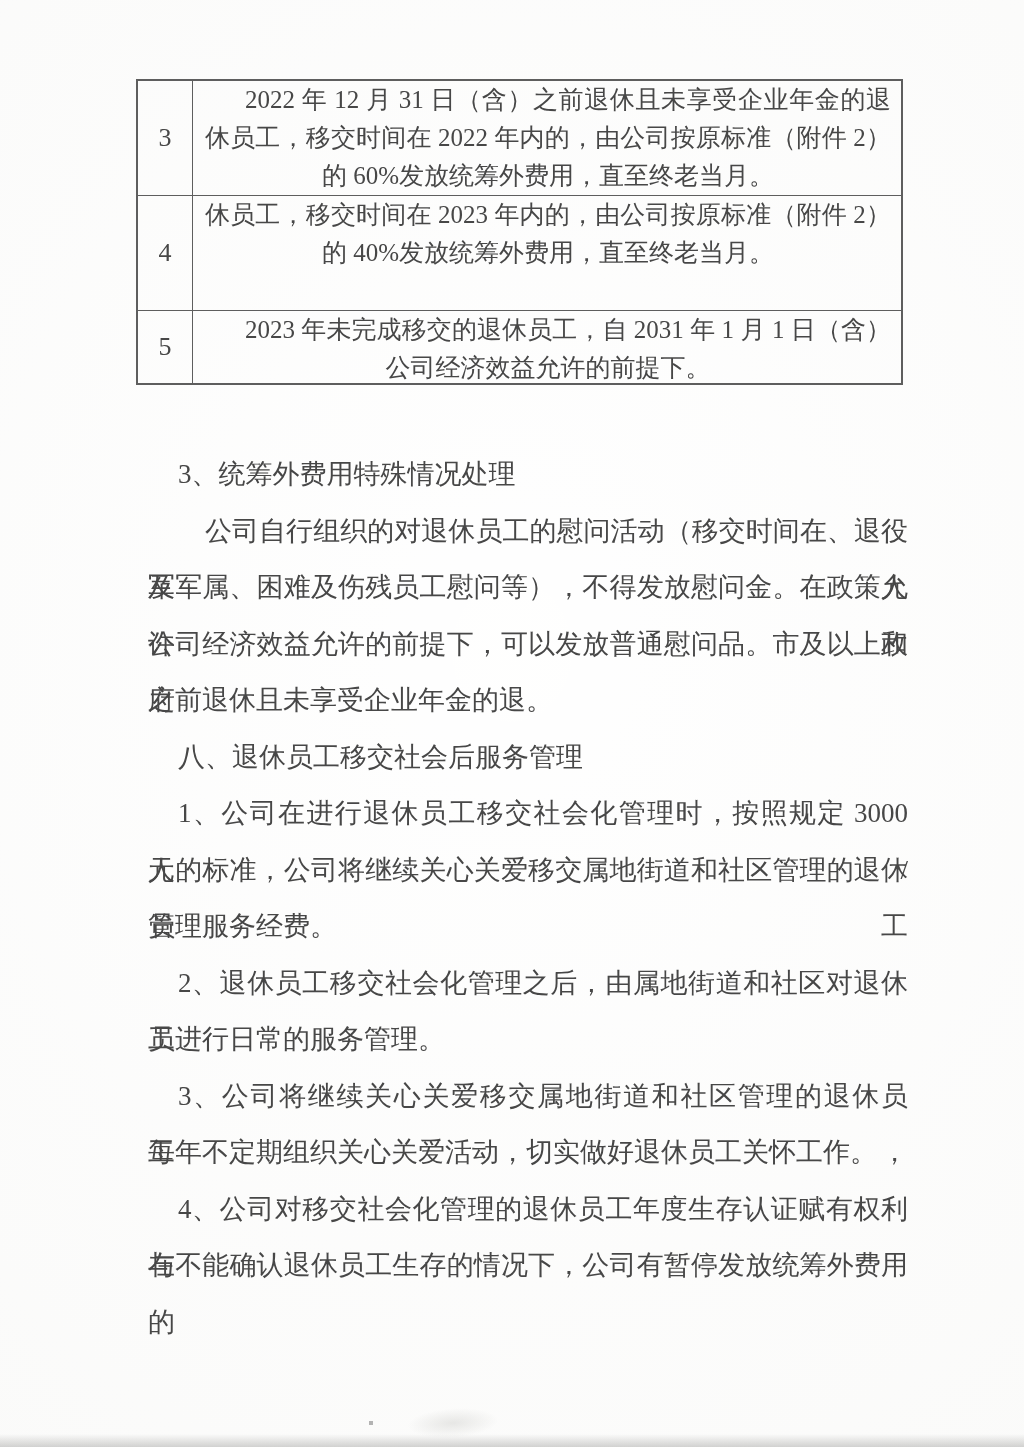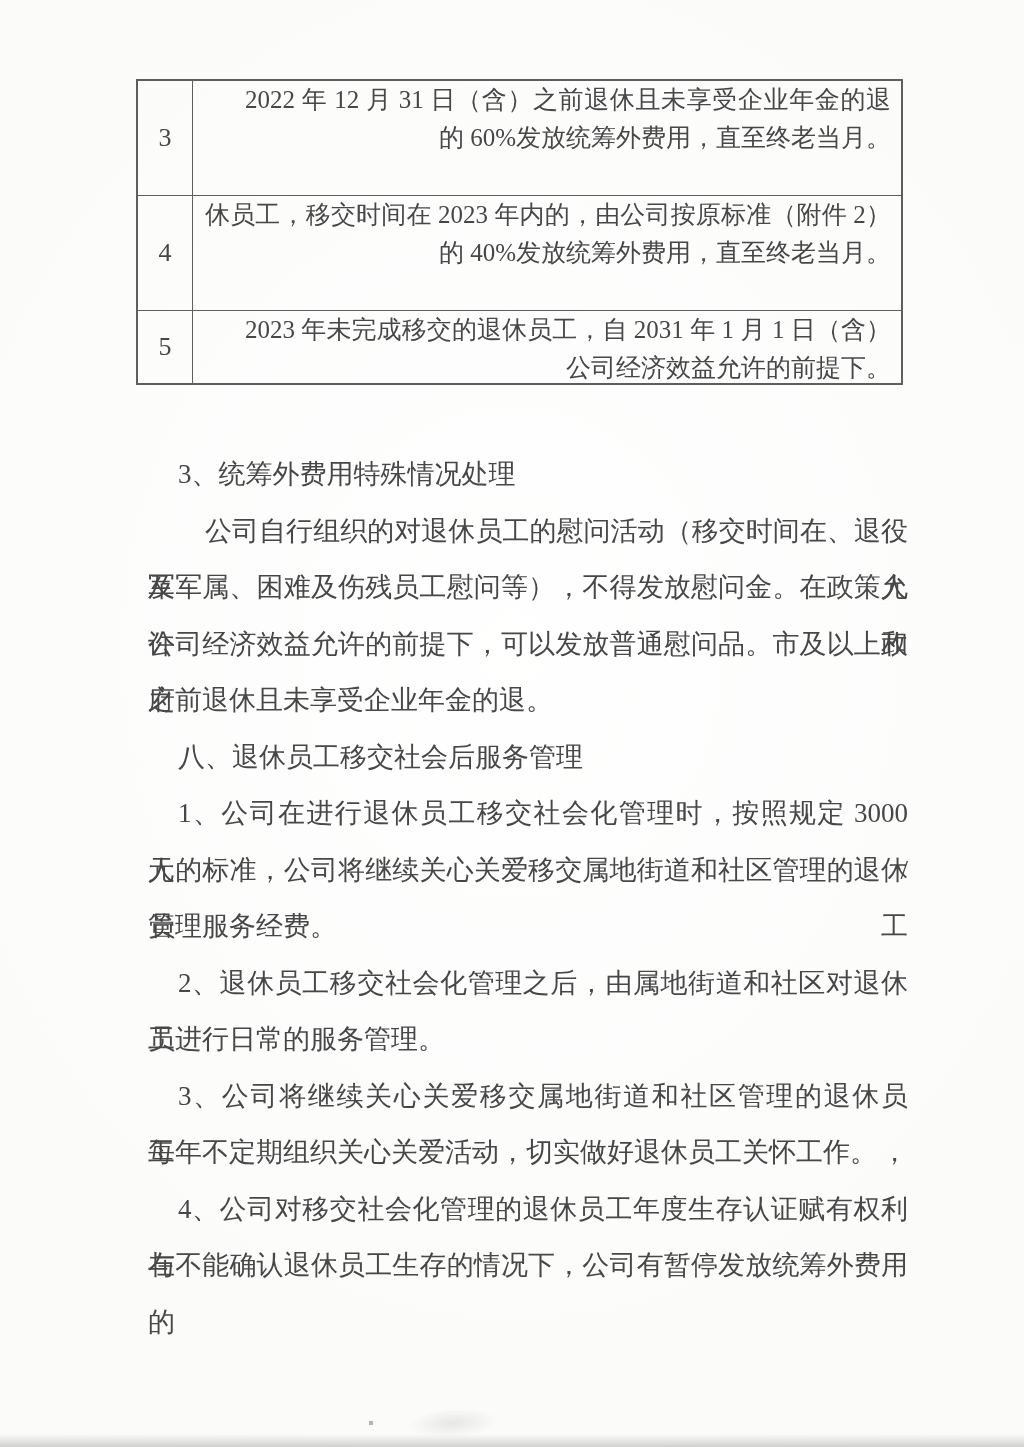--- a/index.html
+++ b/index.html
@@ -48,21 +48,21 @@
     justify-content: center;
     font-size: 26px;
   }
   .t-cell {
     flex: 1;
     padding: 0 10px 0 12px;
     font-size: 25px;
     line-height: 38px;
     overflow: visible;
   }
-  .t-line { text-align: right; }
+  .t-line { text-align: center; }
   .t-line.fill { text-align: justify; text-align-last: justify; }
   .t-line.indent { text-indent: 40px; }
 
   
   .body-text {
     position: absolute;
     left: 148px;
     top: 446px;
     width: 760px;
     font-size: 27px;
@@ -111,20 +111,21 @@
 <body>
 
 <div class="page">
 
   <div class="doc-table">
 
     <div class="t-row r-tall">
       <div class="t-num">3</div>
       <div class="t-cell">
         <div class="t-line indent fill">2022 年 12 月 31 日（含）之前退休且未享受企业年金的退</div>
+        <div class="t-line fill">休员工，移交时间在 2022 年内的，由公司按原标准（附件 2）</div>
         <div class="t-line">的 60%发放统筹外费用，直至终老当月。</div>
       </div>
     </div>
 
     <div class="t-row r-tall">
       <div class="t-num">4</div>
       <div class="t-cell">
         <div class="t-line fill">休员工，移交时间在 2023 年内的，由公司按原标准（附件 2）</div>
         <div class="t-line">的 40%发放统筹外费用，直至终老当月。</div>
       </div>

